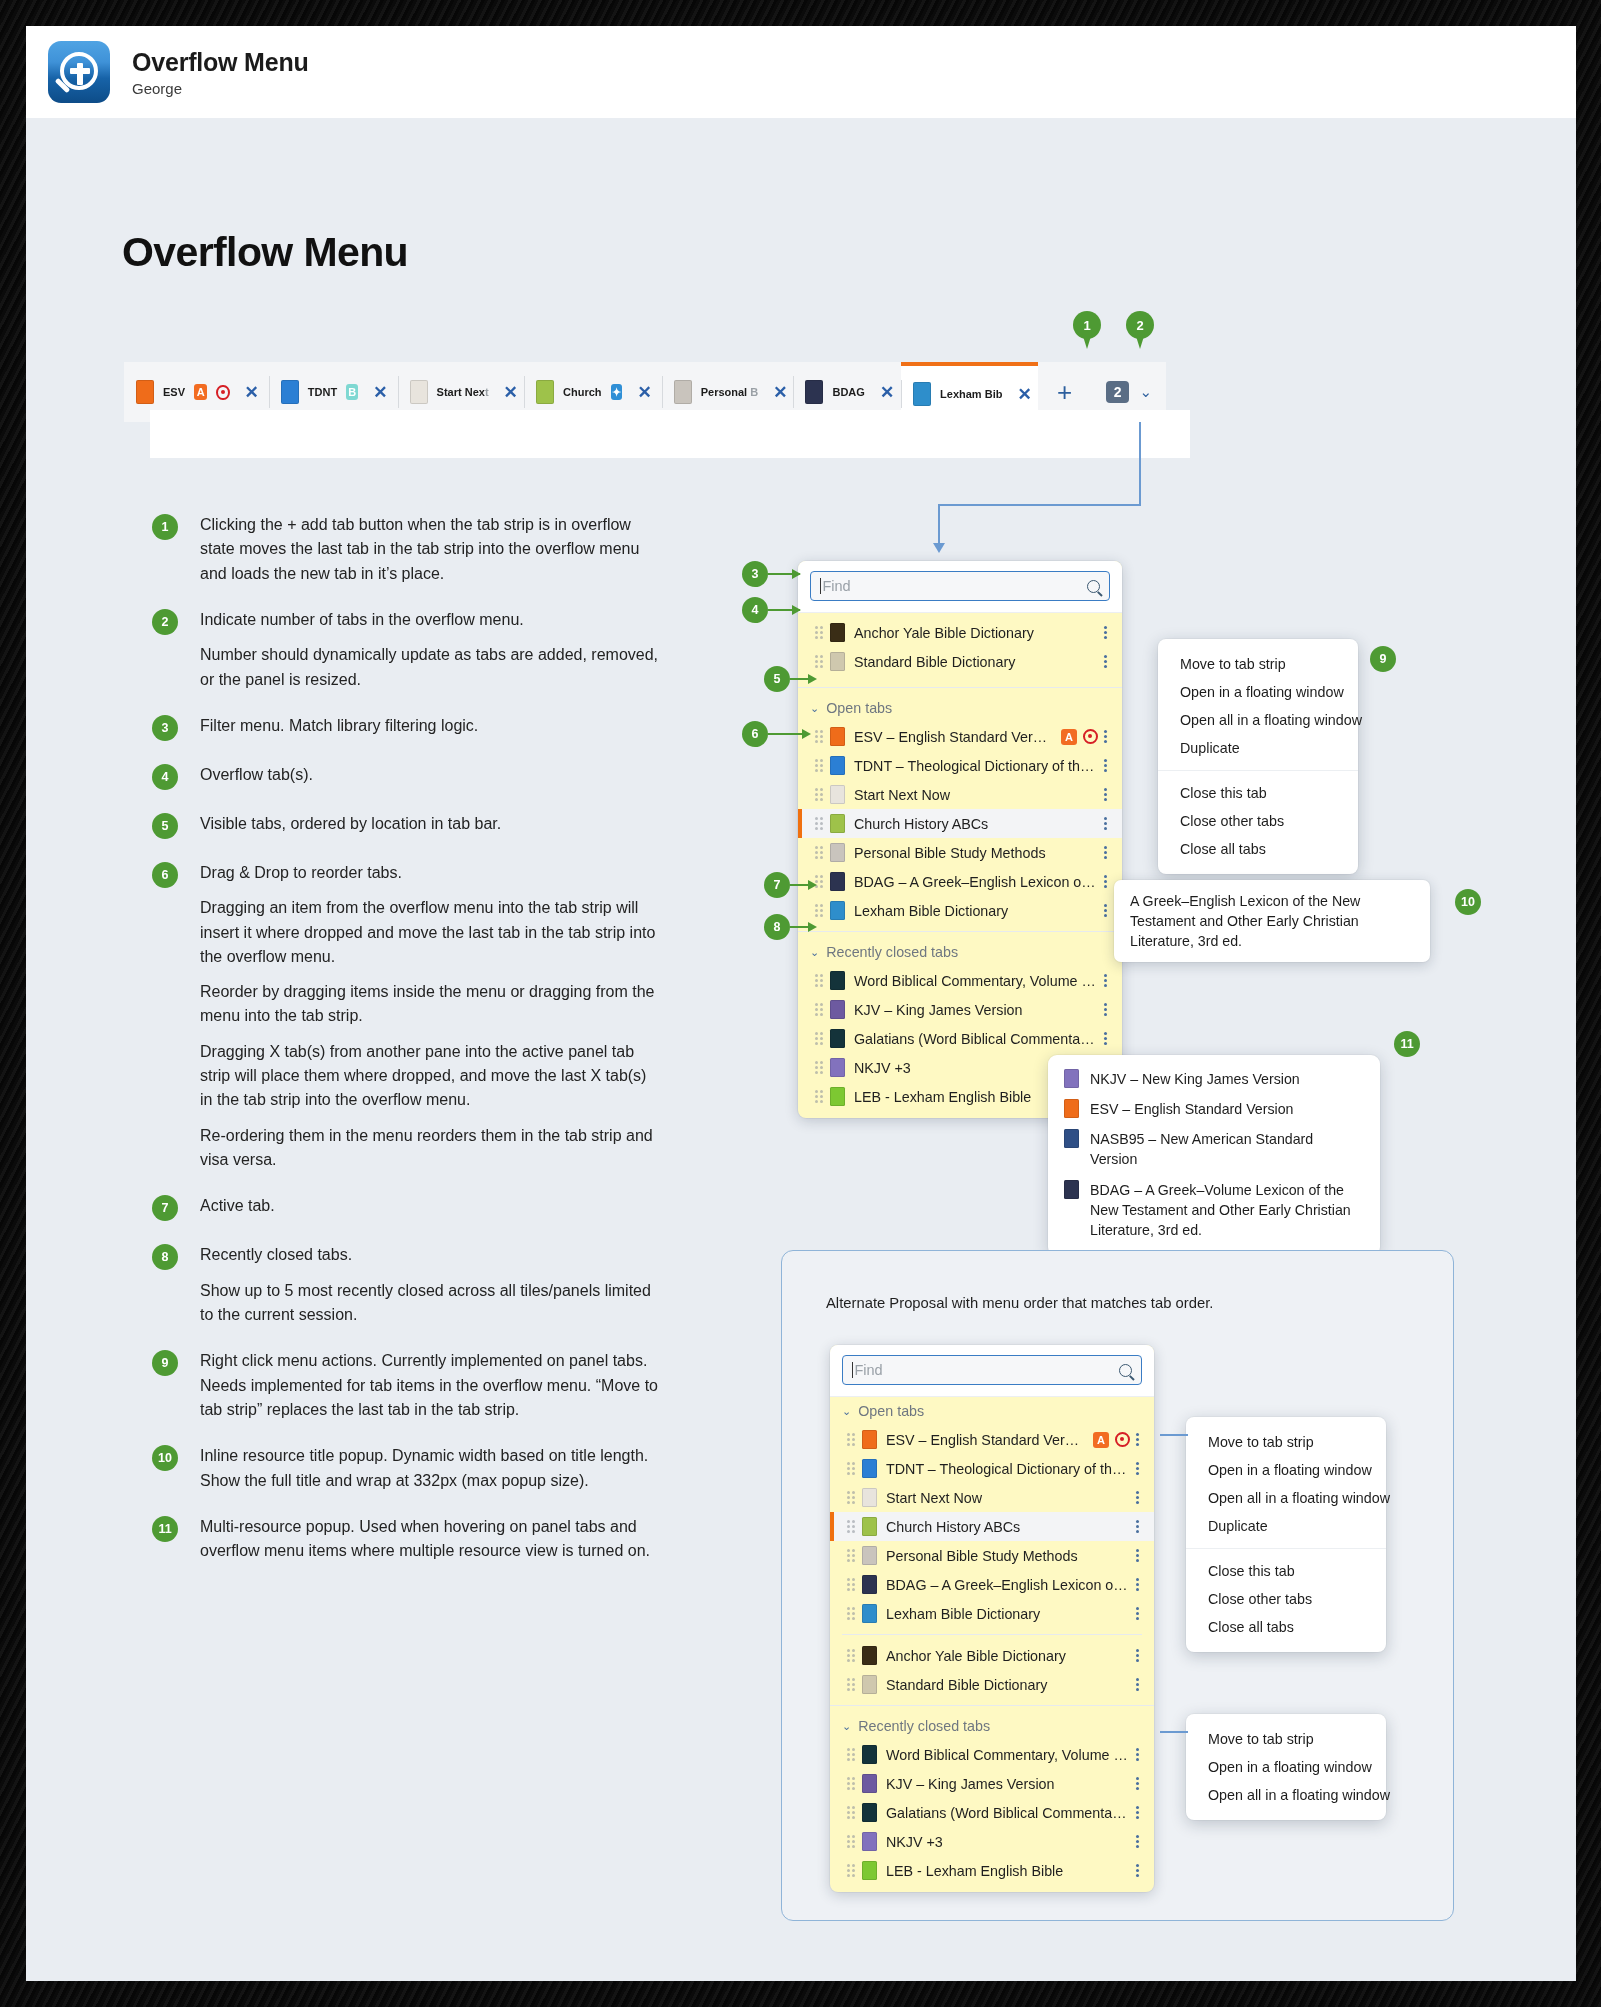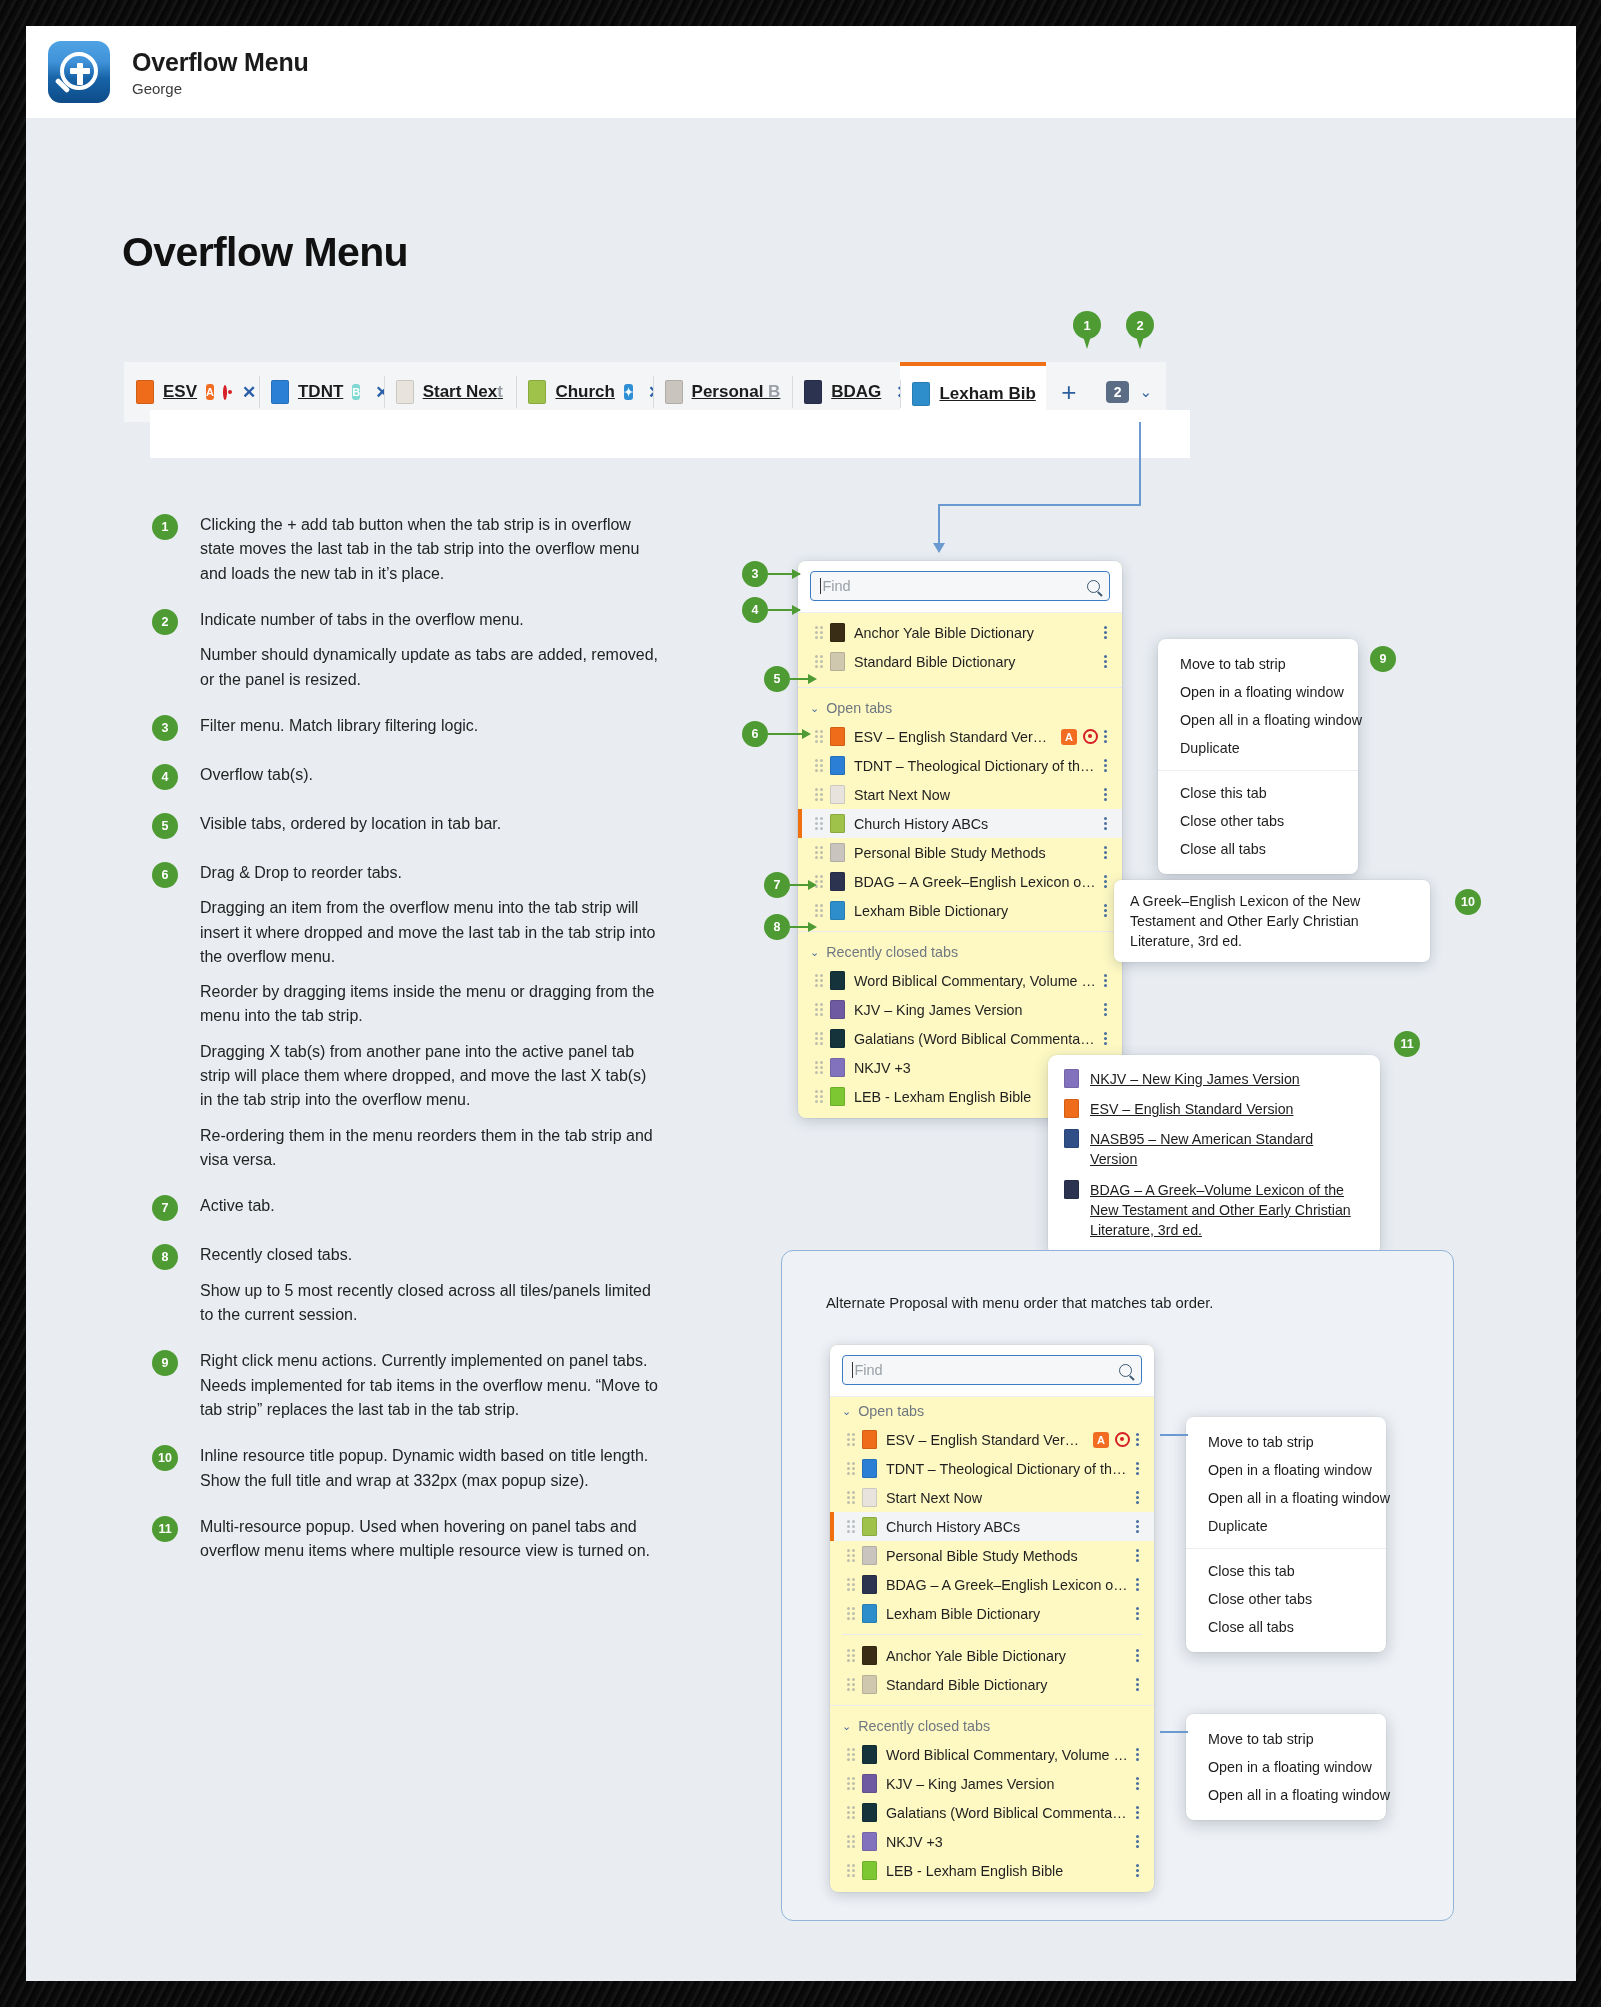--- a/index.html
+++ b/index.html
@@ -77,21 +77,21 @@
     padding: 0 10px 0 12px;
     font-size: 15px; font-weight: bold; color: #1c1c1c;
     position: relative; white-space: nowrap; overflow: hidden;
   }
   .tab + .tab:before {
     content:""; position:absolute; left:0; top:14px; bottom:14px;
     width:1px; background:#d7dade;
   }
   .tab .thumb { width: 18px; height: 24px; border-radius: 2px; flex:0 0 auto;
                 background:#888; box-shadow: 0 0 0 1px rgba(0,0,0,.12) inset;}
-  .tab .label { font-size: 17px; text-decoration: underline; }
+  .tab .label { font-size: 11px; }
   .tab .label .dim { color: #9aa0a6; font-weight: bold; }
   .tab .x { color:#2b5fa8; font-size:17px; font-weight:700; margin-left:6px; cursor:pointer;}
   .tab.active {
     background: #ffffff; border-top: 4px solid #f07017;
     padding-top: 0;
   }
   .badge-A { background:#f26c22; color:#fff; font-size:11px; font-weight:bold;
              width:16px; height:16px; border-radius:3px; display:inline-flex;
              align-items:center; justify-content:center; }
   .badge-T { background:#7fd8d2; color:#fff; font-size:11px; font-weight:bold;
@@ -209,21 +209,21 @@
   .tip {
     position:absolute; background:#fff; border-radius:7px;
     box-shadow: 0 3px 13px rgba(20,35,60,.20), 0 0 0 1px rgba(0,0,0,.03);
     padding: 11px 16px; font-size:14.2px; line-height:1.42; color:#1d1d1d;
   }
   .multi {
     position:absolute; background:#fff; border-radius:9px;
     box-shadow: 0 4px 16px rgba(20,35,60,.20), 0 0 0 1px rgba(0,0,0,.03);
     padding: 14px 18px 16px 16px; font-size:14.2px; color:#1d1d1d;
   }
-  .multi .mi { display:flex; align-items:flex-start; gap:11px; margin-bottom:10px; line-height:1.42;text-decoration:underline;}
+  .multi .mi { display:flex; align-items:flex-start; gap:11px; margin-bottom:10px; line-height:1.42;}
   .multi .mi:last-child{margin-bottom:0;}
 
   
   .altcard {
     position:absolute; left: 755px; top: 1224px; width: 673px; height: 671px;
     background: #eef1f5; border: 1.6px solid #8fb4d8; border-radius: 12px;
   }
   .altcard .alt-title {
     position:absolute; left: 44px; top: 44px; font-size: 14.8px; color:#1f1f1f;
   }

